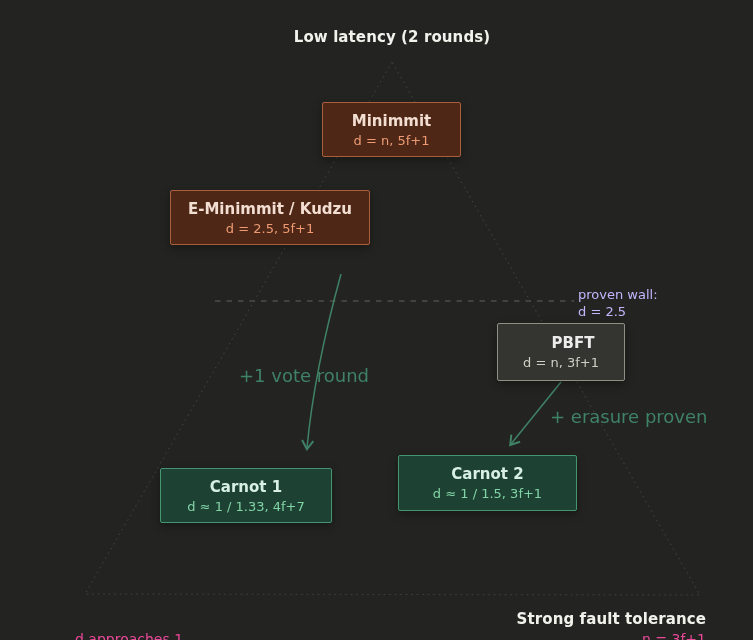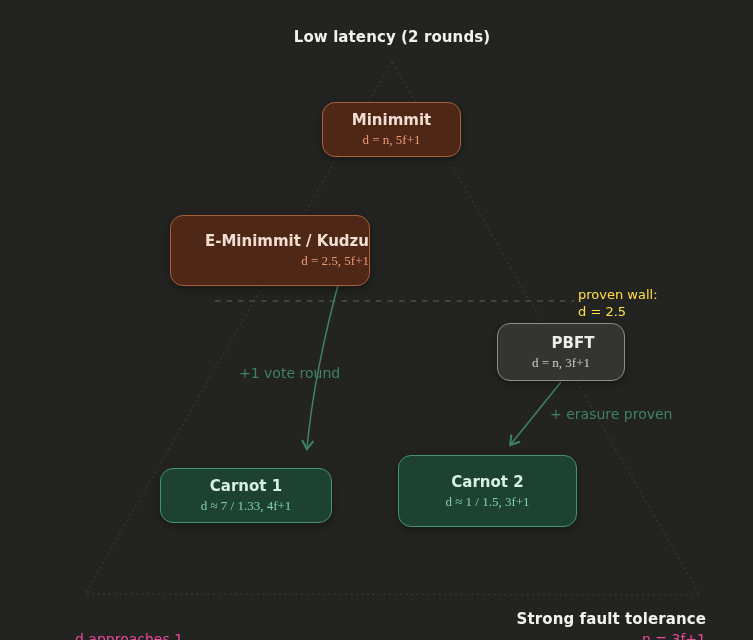--- a/index.html
+++ b/index.html
@@ -26,63 +26,63 @@
     position: absolute;
     color: #ec4899;
     font-size: 14px;
     white-space: nowrap;
   }
   .top-center { left: 392px; top: 8px; transform: translateX(-50%); }
 
   .node {
     position: absolute;
     box-sizing: border-box;
-    border-radius: 13px;
+    border-radius: 2px;
     display: flex;
     flex-direction: column;
     align-items: center;
     justify-content: center;
     gap: 3px;
     box-shadow: 0 3px 8px rgba(0,0,0,0.35);
   }
   .node .node-title { font-size: 15px; font-weight: bold; white-space: nowrap; }
-  .node .node-sub   { font-size: 13px; white-space: nowrap; font-family: Liberation Serif, serif; }
+  .node .node-sub   { font-size: 13px; white-space: nowrap; }
 
   .node.brown { background: #4e2717; border: 1.5px solid #aa5f3c; }
   .node.brown .node-title { color: #f3ded2; }
   .node.brown .node-sub   { color: #ee9b74; }
 
   .node.gray { background: #343430; border: 1.5px solid #8f8f86; }
   .node.gray .node-title { color: #ececе5; color: #ececea; padding-left: 24px; }
   .node.gray .node-sub   { color: #cfcfc5; }
 
   .node.green { background: #1d4233; border: 1.5px solid #449571; }
   .node.green .node-title { color: #d7f0e3; }
   .node.green .node-sub   { color: #82d3a6; }
 
   #node-minimmit  { left: 322px; top: 82px;  width: 139px; height: 55px; }
-  #node-eminimmit { left: 170px; top: 195px; width: 200px; height: 71px; align-items: flex-end; }
+  #node-eminimmit { left: 170px; top: 170px; width: 200px; height: 55px; }
   #node-pbft      { left: 497px; top: 303px; width: 128px; height: 58px; }
   #node-carnot1   { left: 160px; top: 448px; width: 172px; height: 55px; }
-  #node-carnot2   { left: 398px; top: 435px; width: 179px; height: 72px; }
+  #node-carnot2   { left: 398px; top: 435px; width: 179px; height: 56px; }
 
   .edge-label {
     position: absolute;
     color: #3f8266;
-    font-size: 14px;
+    font-size: 18px;
     white-space: nowrap;
   }
   #label-vote-round     { left: 239px; top: 345px; }
   #label-erasure-coding { left: 550px; top: 386px; }
 
   .wall-label {
     position: absolute;
     left: 578px;
     top: 266px;
-    color: #fde047;
+    color: #c4b5fd;
     font-size: 13px;
     line-height: 17px;
     white-space: nowrap;
   }
 
   #bl-title { left: 75px; top: 590px; }
   #bl-sub   { left: 75px; top: 611px; }
   #br-title { right: 47px; top: 590px; text-align: center; }
   #br-sub   { right: 47px; top: 611px; text-align: right; }
 </style>
@@ -124,21 +124,21 @@
     <div class="node-sub">d = 2.5, 5f+1</div>
   </div>
 
   <div class="node gray" id="node-pbft">
     <div class="node-title">PBFT</div>
     <div class="node-sub">d = n, 3f+1</div>
   </div>
 
   <div class="node green" id="node-carnot1">
     <div class="node-title">Carnot 1</div>
-    <div class="node-sub">d ≈ 7 / 1.33, 4f+1</div>
+    <div class="node-sub">d ≈ 1 / 1.33, 4f+7</div>
   </div>
 
   <div class="node green" id="node-carnot2">
     <div class="node-title">Carnot 2</div>
     <div class="node-sub">d ≈ 1 / 1.5, 3f+1</div>
   </div>
 
   <div class="edge-label" id="label-vote-round">+1 vote round</div>
 
   <div class="edge-label" id="label-erasure-coding">+ erasure proven</div>

